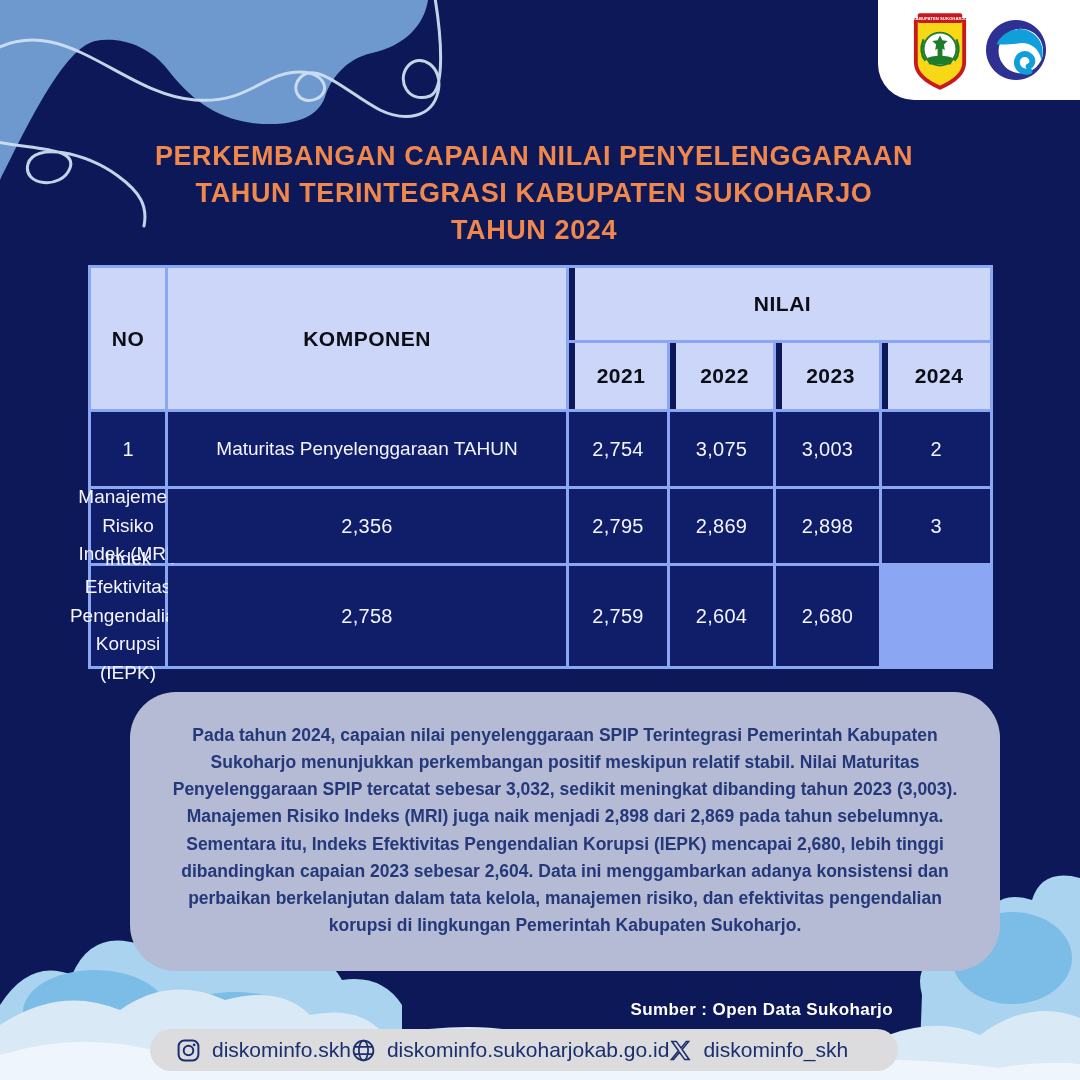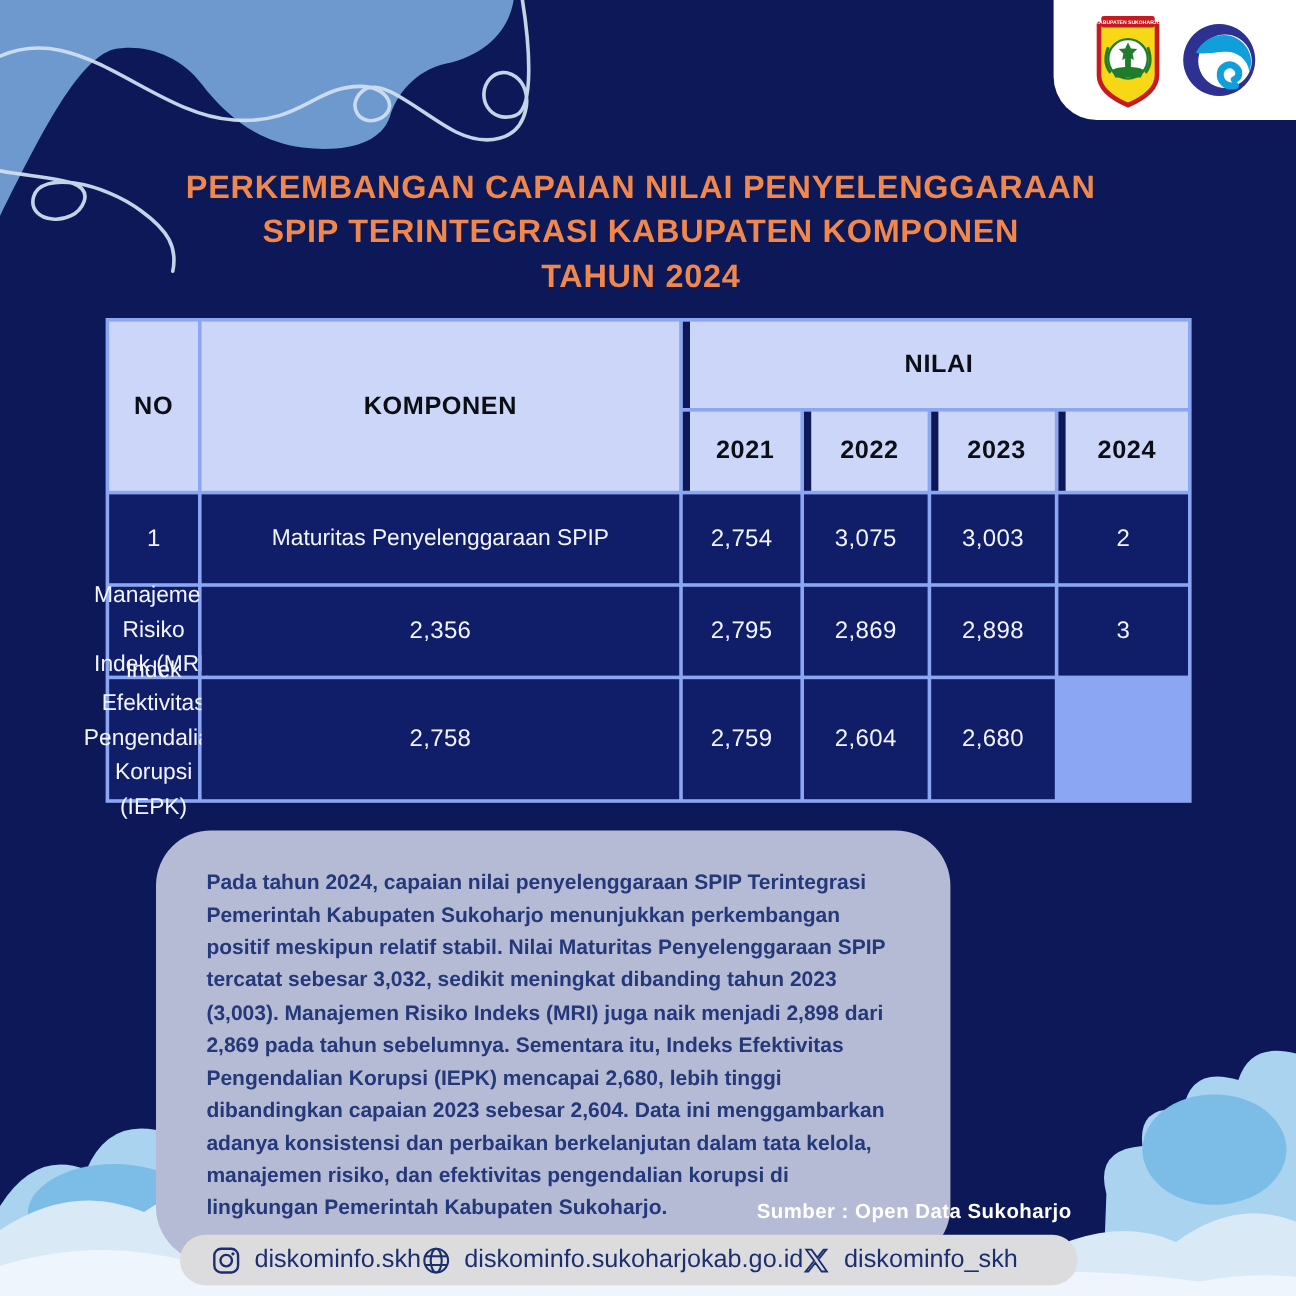--- a/index.html
+++ b/index.html
@@ -57,26 +57,26 @@
   .no-h{grid-area:1/1/3/2;}
   .komp-h{grid-area:1/2/3/3;}
   .tahun-h{grid-area:1/3/2/7;border-left:6px solid var(--navy);}
   .yh{border-left:6px solid var(--navy);}
   .bd-no{font-size:20px;}
   .bd-komp{font-size:19px;line-height:1.5;padding:0 22px;}
   .bd-val{font-size:20px;letter-spacing:.3px;}
 
   
   .summary-box{
-    position:absolute;left:130px;top:692px;width:662px;
+    position:absolute;left:130px;top:692px;width:870px;
     background:var(--box);border-radius:46px;
     padding:30px 42px 32px;
     color:var(--boxtext);
     font-size:17.5px;font-weight:bold;line-height:1.55;
-    text-align:left;
+    text-align:center;
     z-index:3;
   }
 
   
   .source-label{
     position:absolute;top:1000px;right:187px;
     color:#ffffff;font-weight:bold;font-size:17px;letter-spacing:.4px;
     z-index:4;
   }
 
@@ -125,35 +125,35 @@
   <svg width="62" height="62" viewBox="0 0 64 64">
     <circle cx="32" cy="32" r="31" fill="#ffffff"></circle>
     <path fill="#2e3192" fill-rule="evenodd" d="M32,1 a31,31 0 1 0 0.02,0 Z M37,10 a23,23 0 1 1 -0.02,0 Z"></path>
     <path fill="#119fdb" d="M12,26 C18,12 36,6 48,14 C58,20 62,32 58,42 C56,30 46,24 36,25 C26,26 17,27 12,26 Z"></path>
     <path fill="none" stroke="#119fdb" stroke-width="6" stroke-linecap="round" d="M46,54 c-8,2 -14,-4 -13,-11 c1,-6 8,-9 13,-5 c4,3 4,9 -1,11"></path>
   </svg>
 </div>
 
 <div class="title">
   <div>PERKEMBANGAN CAPAIAN NILAI PENYELENGGARAAN</div>
-  <div>SPIP TERINTEGRASI KABUPATEN KOMPONEN</div>
+  <div>TAHUN TERINTEGRASI KABUPATEN SUKOHARJO</div>
   <div>TAHUN 2024</div>
 </div>
 
 <div class="tbl">
   <div class="cell hd no-h">NO</div>
   <div class="cell hd komp-h">KOMPONEN</div>
   <div class="cell hd tahun-h">NILAI</div>
   <div class="cell hd yh">2021</div>
   <div class="cell hd yh">2022</div>
   <div class="cell hd yh">2023</div>
   <div class="cell hd yh">2024</div>
 
   <div class="cell bd bd-no">1</div>
-  <div class="cell bd bd-komp">Maturitas Penyelenggaraan SPIP</div>
+  <div class="cell bd bd-komp">Maturitas Penyelenggaraan TAHUN</div>
   <div class="cell bd bd-val">2,754</div>
   <div class="cell bd bd-val">3,075</div>
   <div class="cell bd bd-val">3,003</div>
 
   <div class="cell bd bd-no">2</div>
   <div class="cell bd bd-komp">Manajemen Risiko Indek (MRI)</div>
   <div class="cell bd bd-val">2,356</div>
   <div class="cell bd bd-val">2,795</div>
   <div class="cell bd bd-val">2,869</div>
   <div class="cell bd bd-val">2,898</div>

